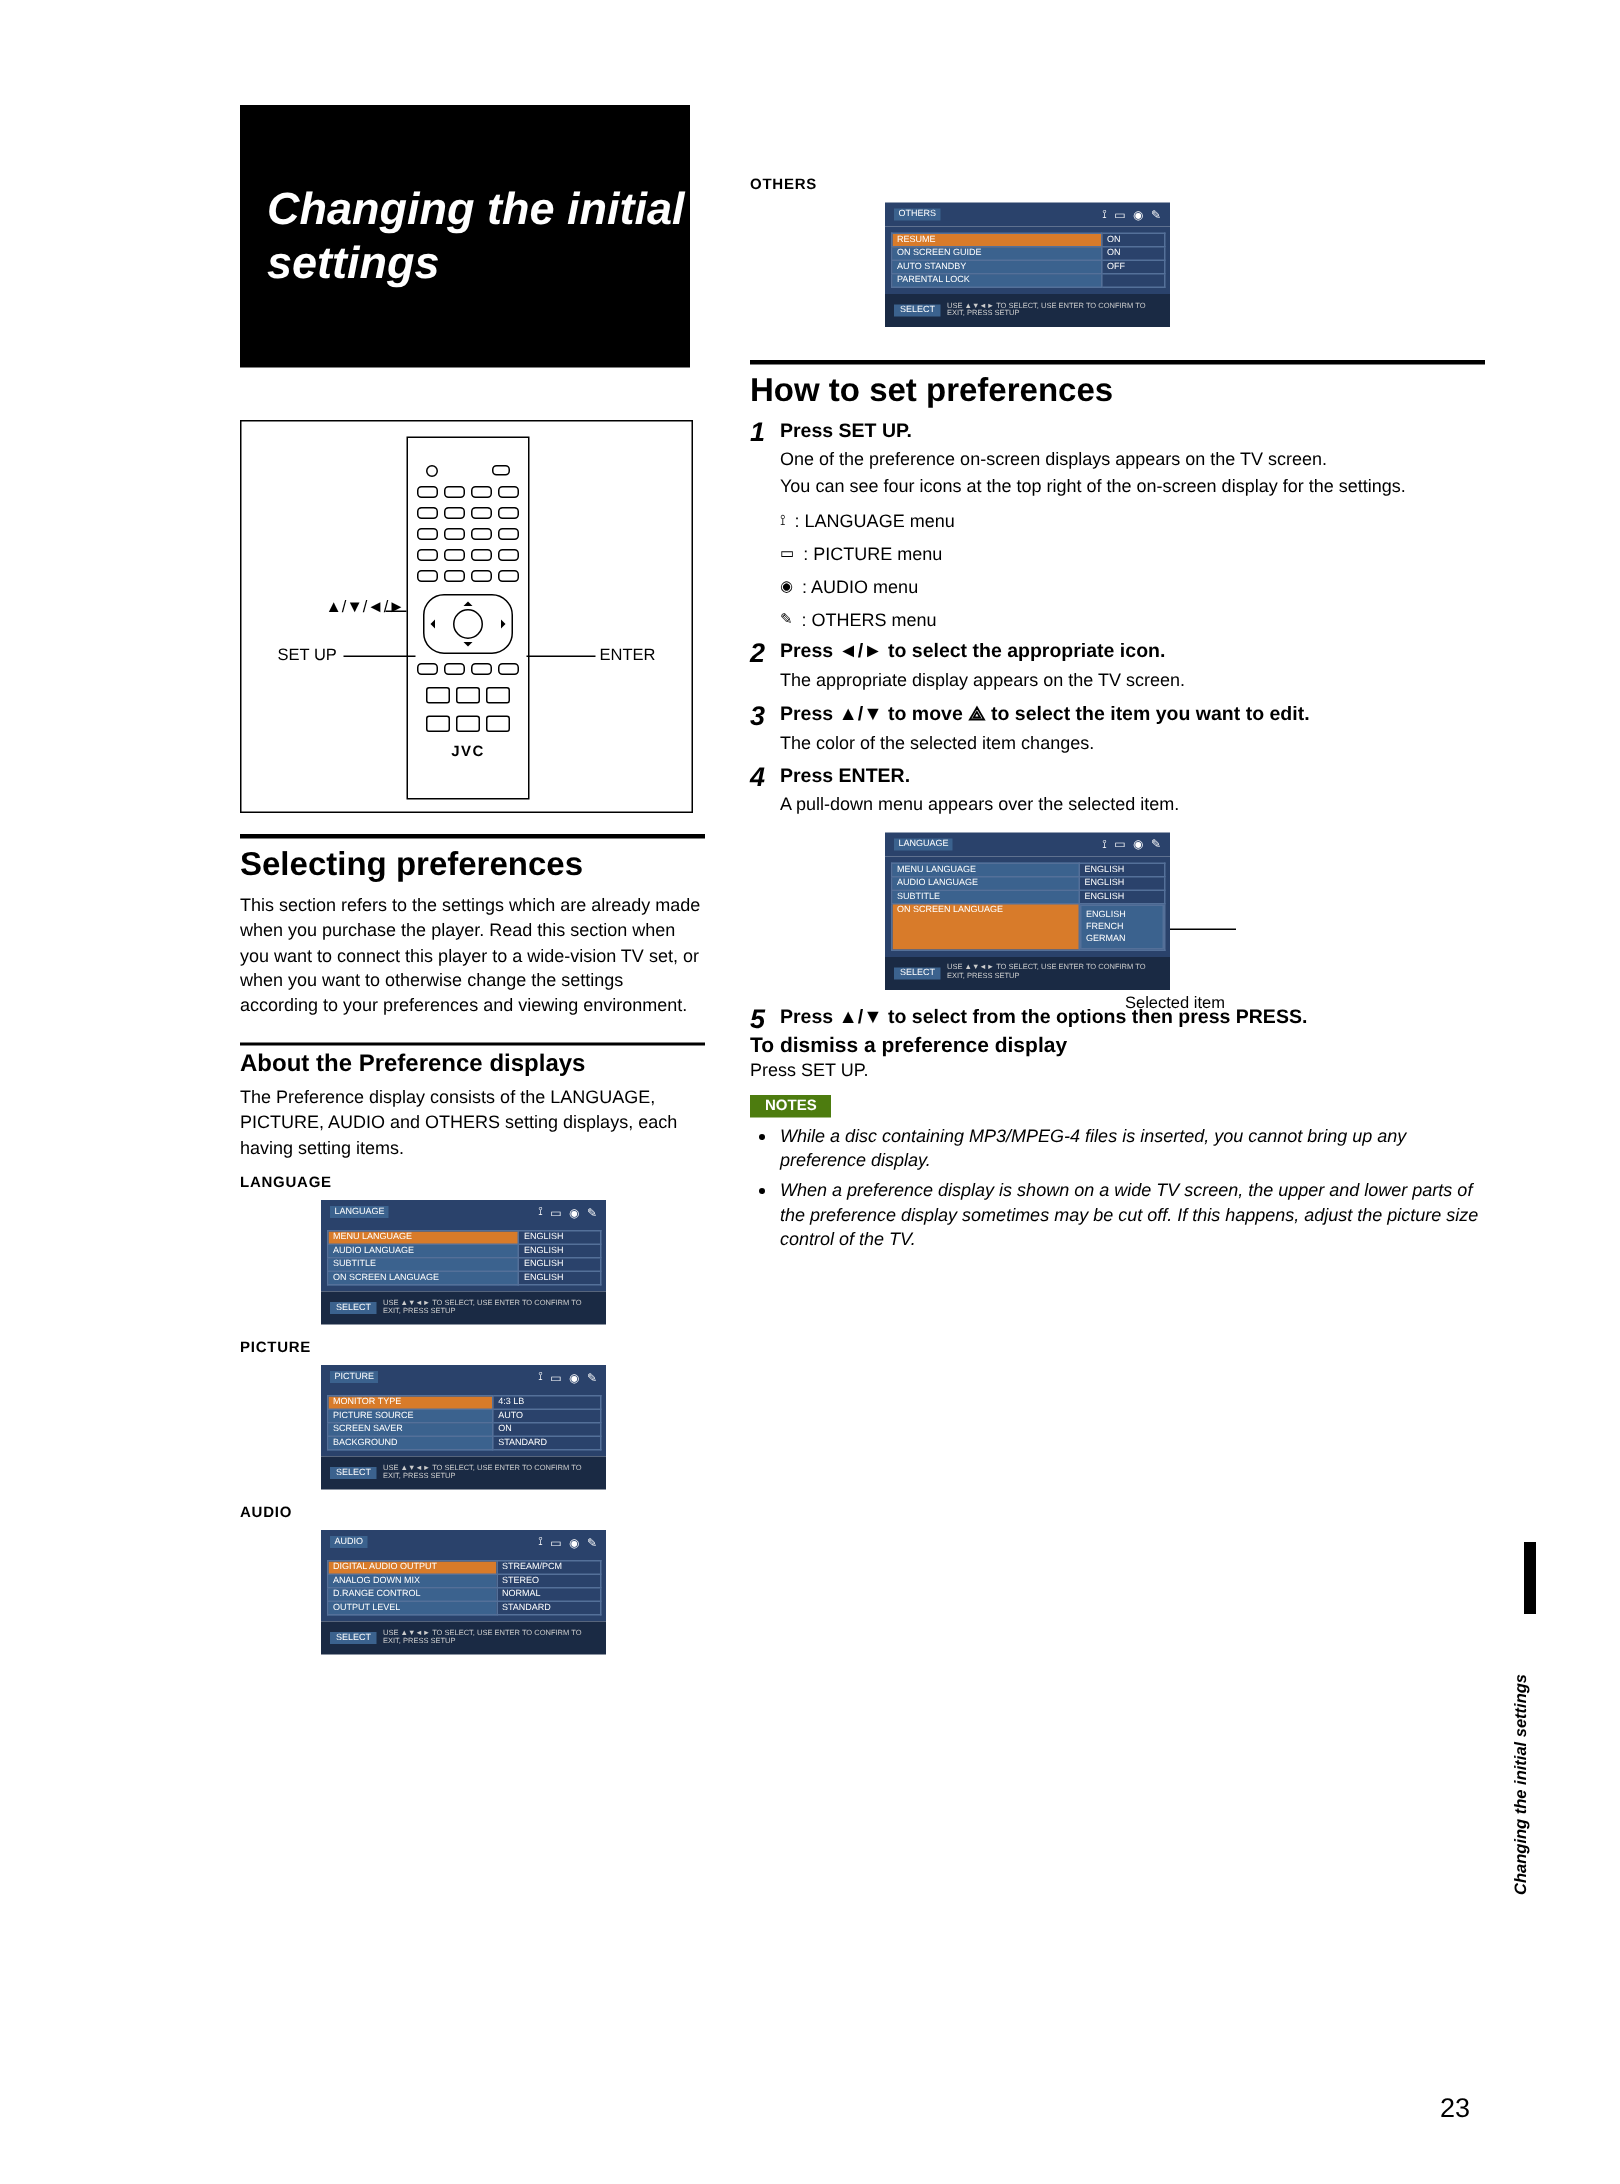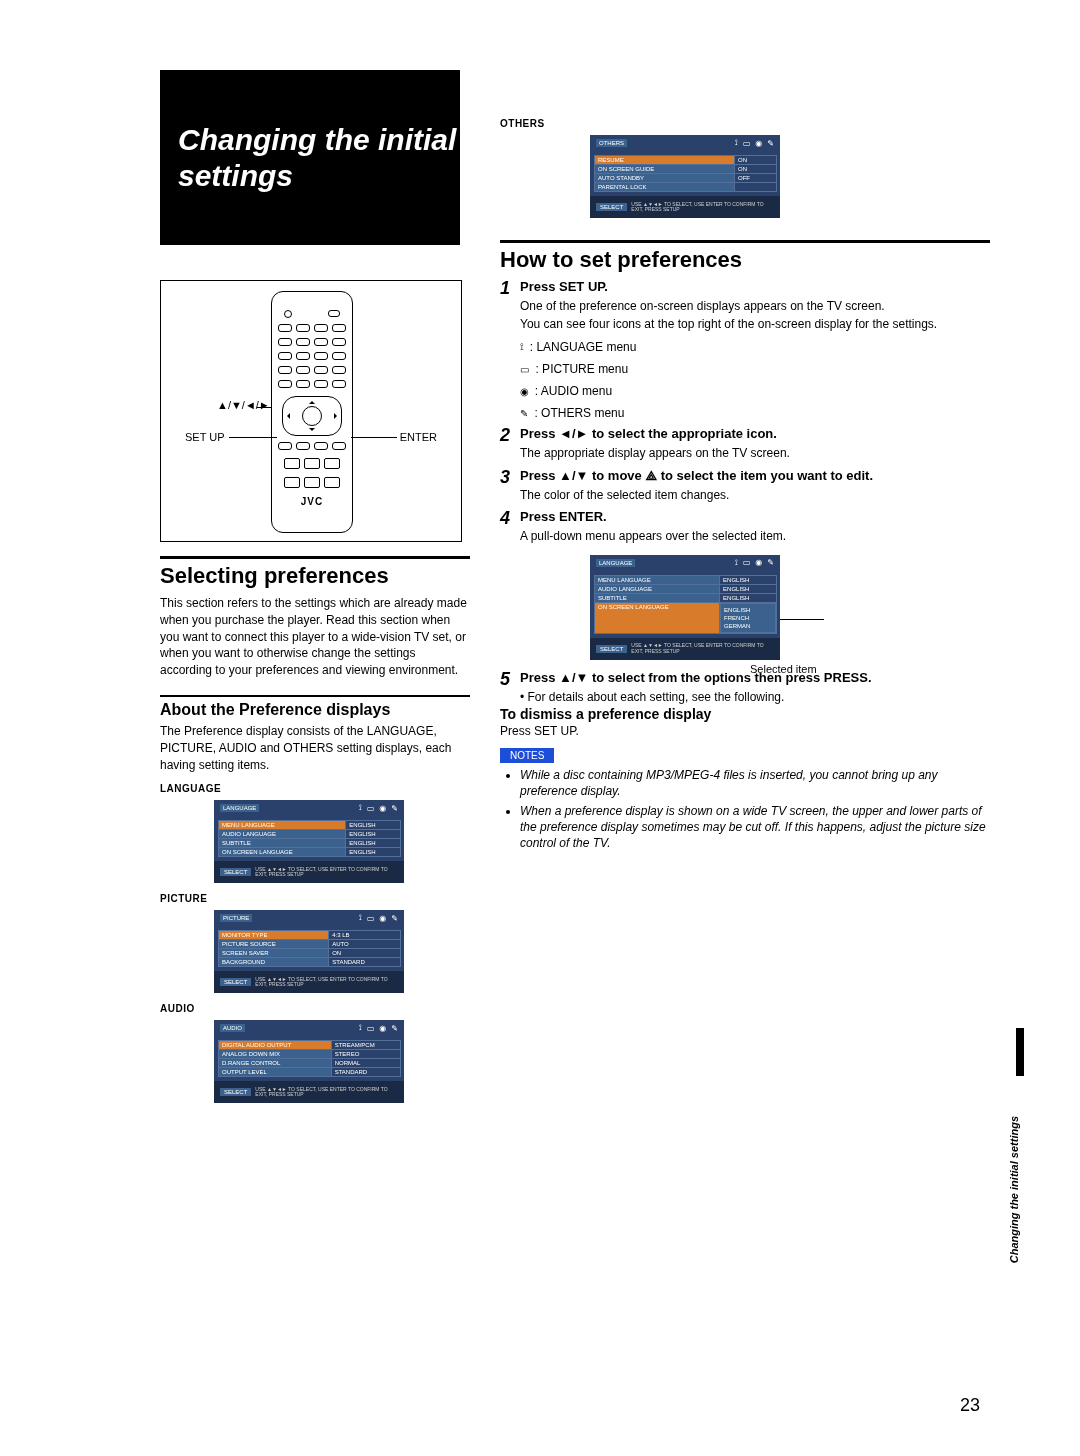--- a/index.html
+++ b/index.html
@@ -1,21 +1,21 @@
 <!DOCTYPE html>
 <html><head>
 <meta charset="utf-8">
 <style>
   body { margin:0; background:#fff; font-family: Arial, Helvetica, sans-serif; color:#000; }
   .page { width:1080px; height:1456px; margin:0 auto; position:relative; box-sizing:border-box; padding:70px 90px 40px 160px; }
   .cols { display:flex; gap:30px; }
   .col { flex:1; }
   .title-box { background:#000; color:#fff; width:300px; height:175px; display:flex; align-items:center; padding-left:18px; box-sizing:border-box; font-style:italic; font-weight:bold; font-size:30px; line-height:1.2; }
   .remote-box { border:1px solid #000; width:300px; height:260px; margin-top:35px; position:relative; }
-  .remote-body { position:absolute; left:110px; top:10px; width:80px; height:240px; border:1px solid #000; border-radius:12px; }
+  .remote-body { position:absolute; left:110px; top:10px; width:80px; height:240px; border:1px solid #000; border-radius:0; }
   .remote-btns { position:absolute; left:6px; right:6px; top:18px; display:flex; flex-direction:column; gap:6px; align-items:center; }
   .btn-row { display:flex; gap:4px; justify-content:center; }
   .tiny-btn { width:12px; height:6px; border:1px solid #000; border-radius:3px; }
   .tiny-round { width:6px; height:6px; border:1px solid #000; border-radius:50%; }
   .cursor-pad { width:58px; height:38px; border:1px solid #000; border-radius:14px; margin-top:2px; position:relative; }
   .cursor-pad .cc { position:absolute; left:50%; top:50%; width:18px; height:18px; border:1px solid #000; border-radius:50%; transform:translate(-50%,-50%);}
   .cursor-pad .ctri { position:absolute; width:0;height:0;border:3px solid transparent; }
   .cursor-pad .up { border-bottom-color:#000; left:50%; top:1px; transform:translateX(-50%);}
   .cursor-pad .dn { border-top-color:#000; left:50%; bottom:1px; transform:translateX(-50%);}
   .cursor-pad .lf { border-right-color:#000; top:50%; left:1px; transform:translateY(-50%);}
@@ -28,21 +28,21 @@
 
   h2.section { font-family: Arial, sans-serif; font-weight:bold; font-size:22px; margin:14px 0 6px 0; border-top:3px solid #000; padding-top:4px; }
   h3.sub { font-weight:bold; font-size:16px; margin:16px 0 4px 0; border-top:2px solid #000; padding-top:4px; }
   p.body, .body { font-size:12px; line-height:1.4; margin:4px 0; }
   .small-h { font-size:10px; font-weight:bold; letter-spacing:0.5px; margin-top:10px; }
   .step { display:flex; gap:6px; margin-top:6px; }
   .step-num { font-style:italic; font-weight:bold; font-size:18px; line-height:1; min-width:14px; }
   .step-text { font-size:13px; font-weight:bold; }
   .step-desc { font-size:12px; margin:2px 0 0 20px; line-height:1.3; }
   .menu-line { font-size:12px; margin:8px 0 0 20px; display:flex; align-items:center; gap:6px; }
-  .notes-badge { display:inline-block; background:#1d4ed8; color:#fff; font-size:10px; font-weight:normal; padding:2px 10px; margin-top:10px; }
+  .notes-badge { display:inline-block; background:#4d7c0f; color:#fff; font-size:10px; font-weight:bold; padding:2px 10px; margin-top:10px; }
   ul.notes { list-style:disc; padding-left:20px; margin:4px 0; }
   ul.notes li { font-size:12px; line-height:1.35; margin-bottom:4px;font-style:italic; }
   .dismiss { font-weight:bold; font-size:14px; }
   .dismiss-sub { font-size:12px; margin-top:2px; margin-left:0; }
 
   
   .osd { width:190px; margin:6px 0 10px 54px; }
   .osd .top { background:#2a426b; height:16px; display:flex; align-items:center; padding:0 6px; gap:2px; }
   .osd .tag { background:#3b628e; color:#fff; font-size:6px; padding:1px 3px; }
   .osd .top-icons { margin-left:auto; display:flex; gap:5px; align-items:center; }
@@ -399,21 +399,20 @@
             </div>
         </div>
         <div class="callout-line" style="left:240px; top:64px; width:44px;"></div>
         <div class="sel-callout" style="left:210px; top:108px;">Selected item</div>
       </div>
 
       <div class="step">
           <span class="step-num">5</span>
           <span class="step-text">Press ▲/▼ to select from the options then press PRESS.</span>
         </div>
-      <div class="step-desc">• For details about each setting, see the following.</div>
 
       <div class="dismiss">To dismiss a preference display</div>
       <div class="dismiss-sub">Press SET UP.</div>
 
       <div class="notes-badge">NOTES</div>
       <ul class="notes">
         <li>While a disc containing MP3/MPEG-4 files is inserted, you cannot bring up any preference display.</li>
         <li>When a preference display is shown on a wide TV screen, the upper and lower parts of the preference display sometimes may be cut off. If this happens, adjust the picture size control of the TV.</li>
       </ul>
     </div>

